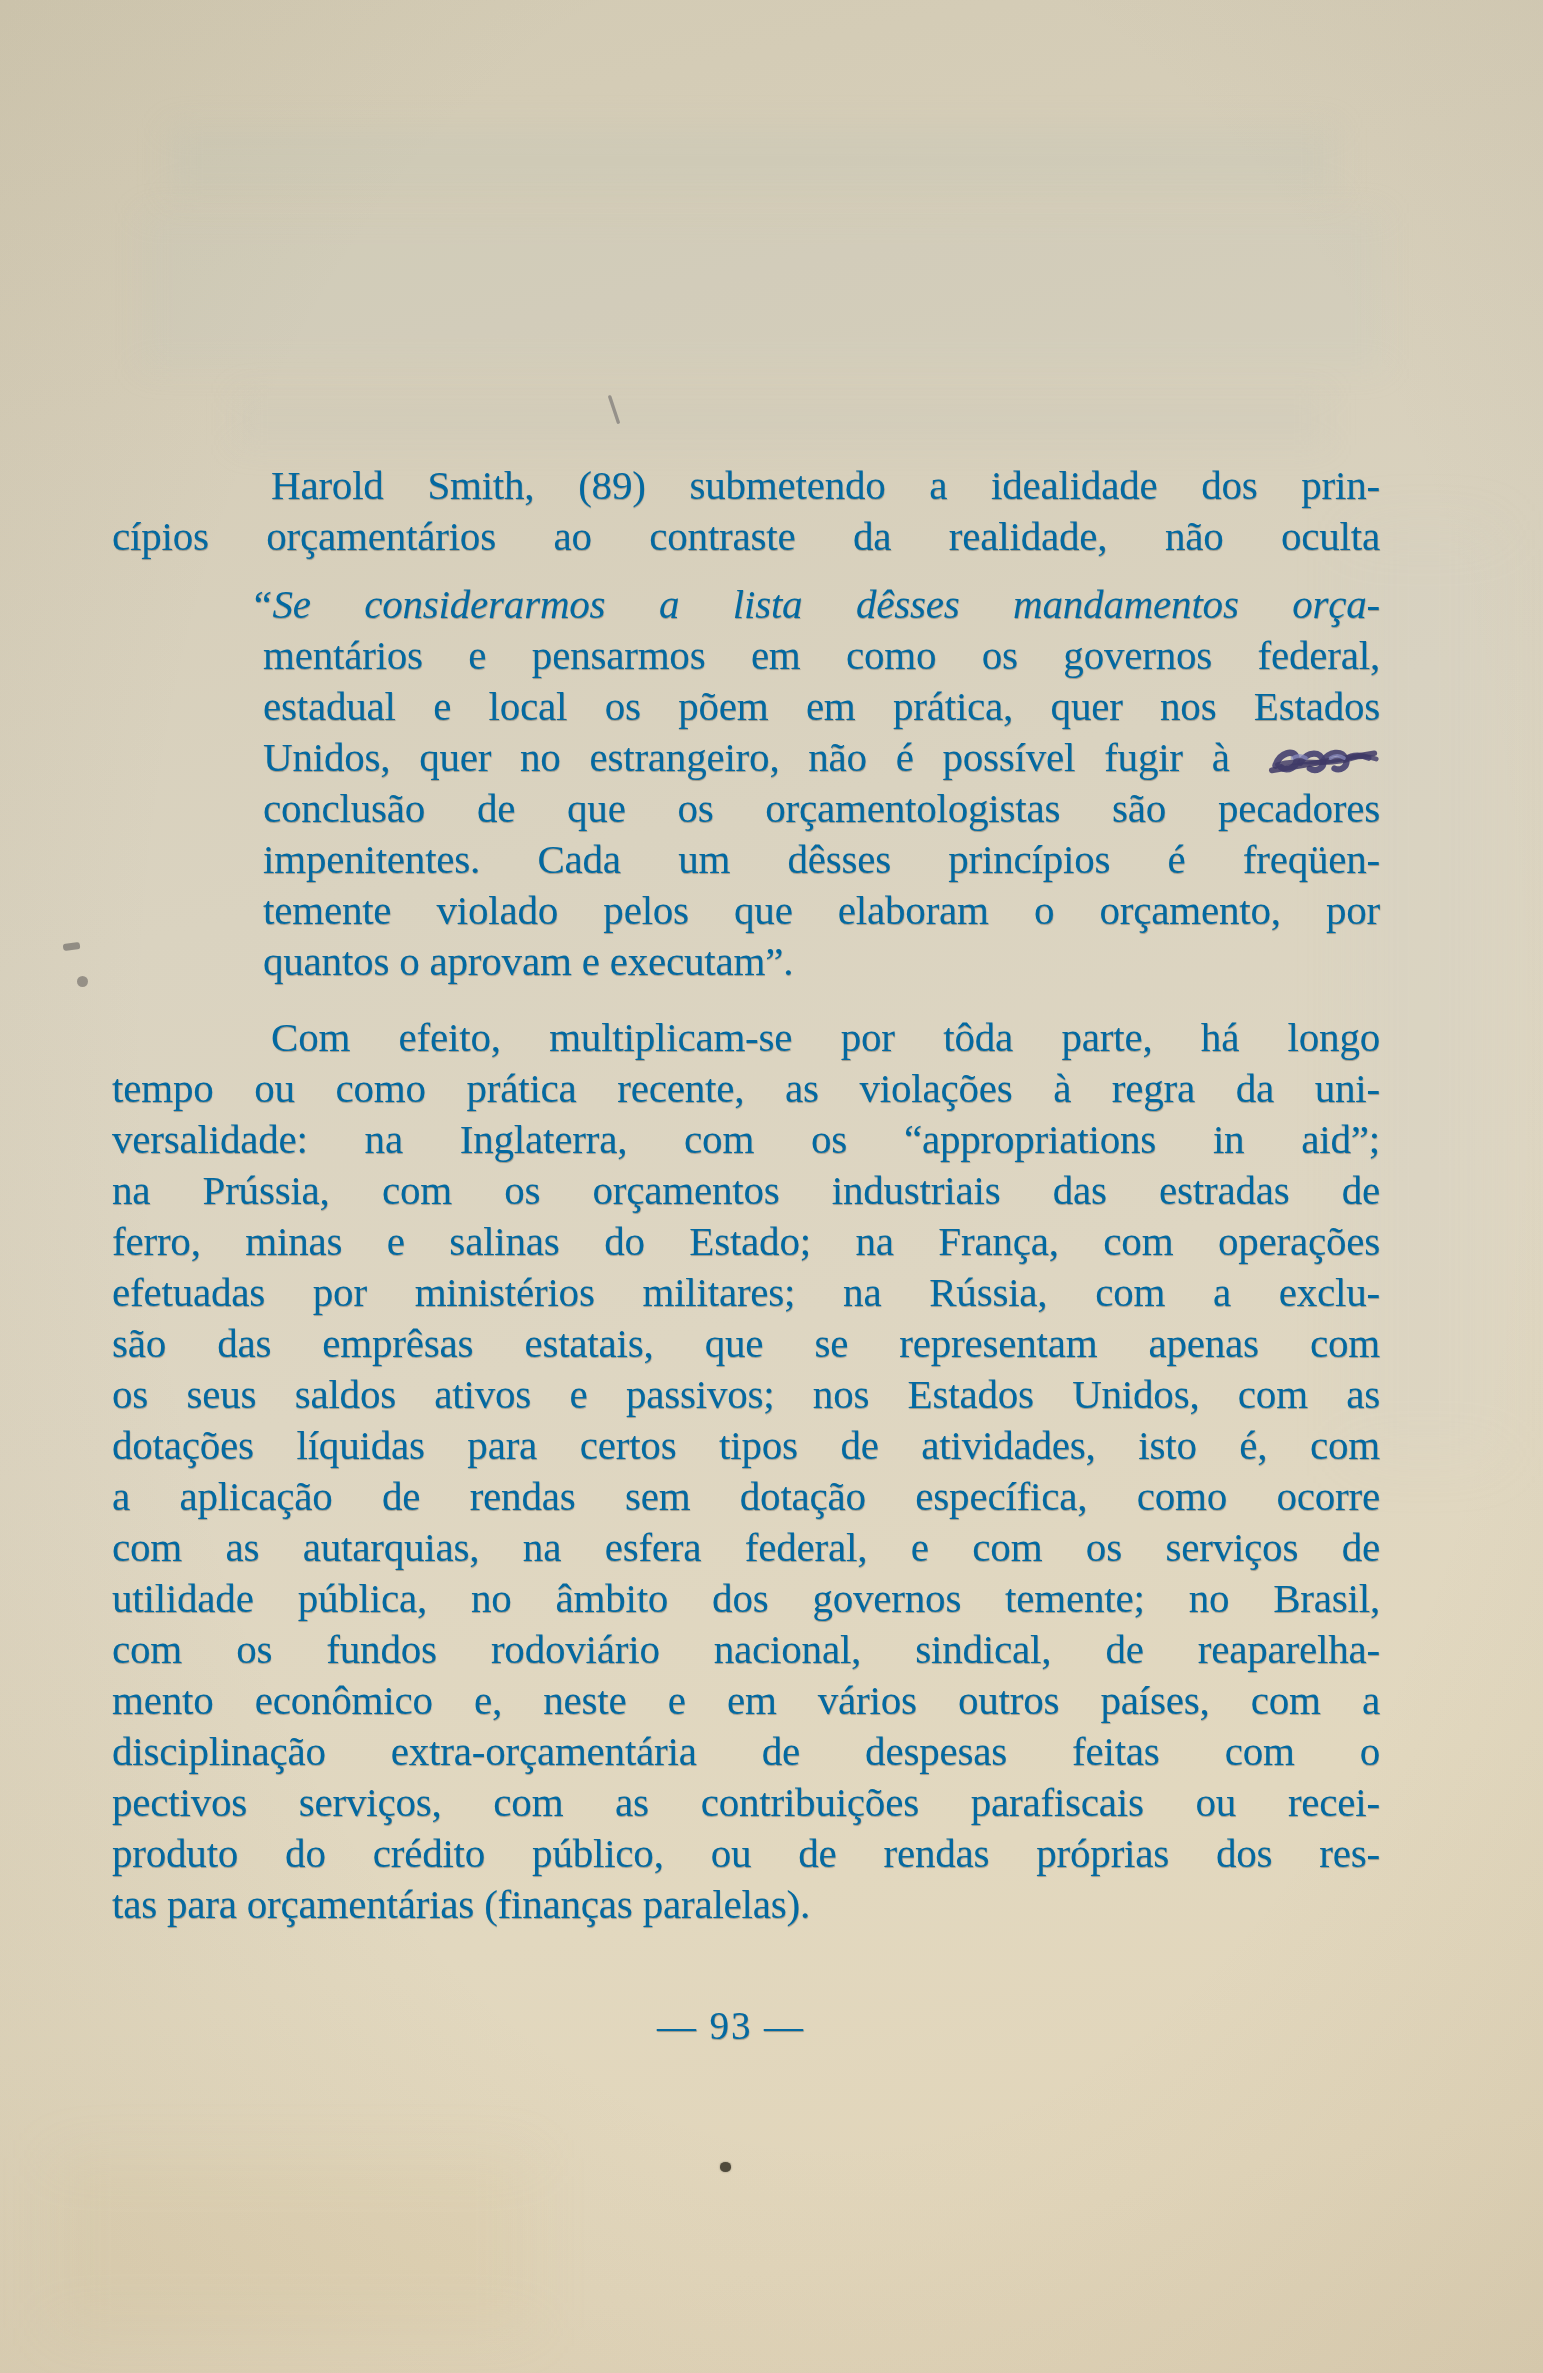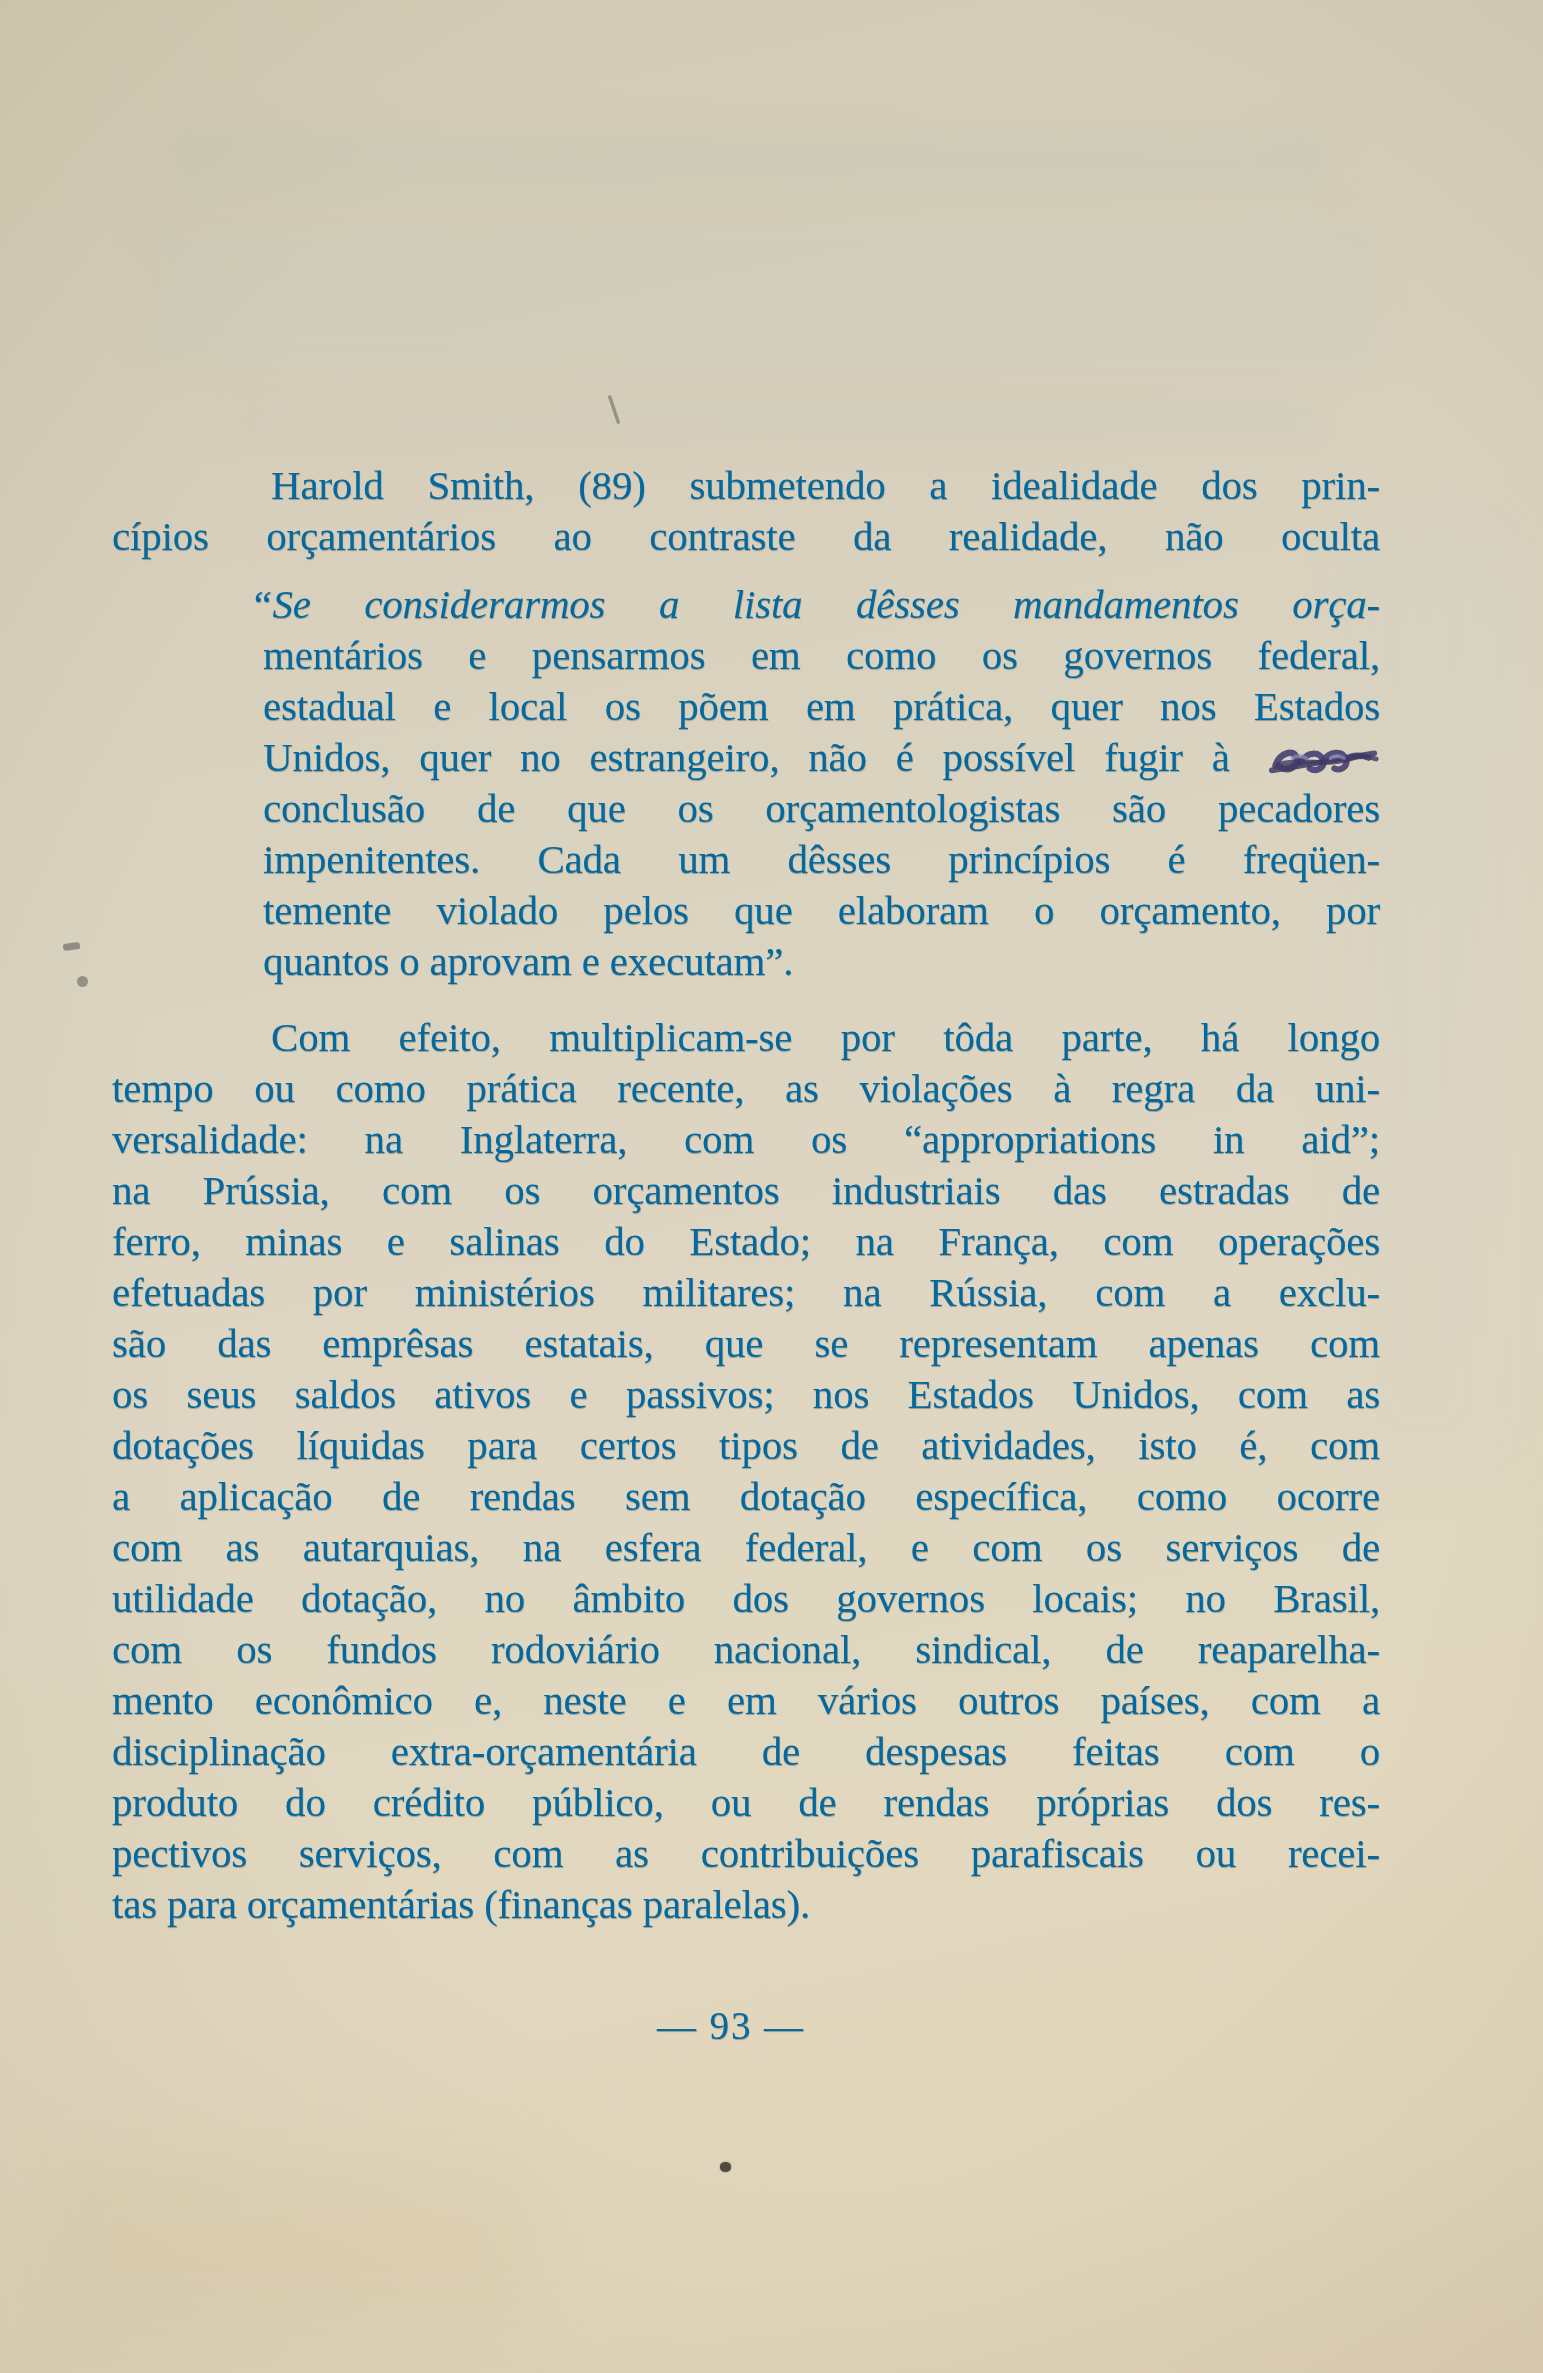--- a/index.html
+++ b/index.html
@@ -134,26 +134,26 @@
     <div class="line">tempo ou como prática recente, as violações à regra da uni-</div>
     <div class="line">versalidade: na Inglaterra, com os “appropriations in aid”;</div>
     <div class="line">na Prússia, com os orçamentos industriais das estradas de</div>
     <div class="line">ferro, minas e salinas do Estado; na França, com operações</div>
     <div class="line">efetuadas por ministérios militares; na Rússia, com a exclu-</div>
     <div class="line">são das emprêsas estatais, que se representam apenas com</div>
     <div class="line">os seus saldos ativos e passivos; nos Estados Unidos, com as</div>
     <div class="line">dotações líquidas para certos tipos de atividades, isto é, com</div>
     <div class="line">a aplicação de rendas sem dotação específica, como ocorre</div>
     <div class="line">com as autarquias, na esfera federal, e com os serviços de</div>
-    <div class="line">utilidade dotação, no âmbito dos governos locais; no Brasil,</div>
+    <div class="line">utilidade pública, no âmbito dos governos temente; no Brasil,</div>
     <div class="line">com os fundos rodoviário nacional, sindical, de reaparelha-</div>
     <div class="line">mento econômico e, neste e em vários outros países, com a</div>
     <div class="line">disciplinação extra-orçamentária de despesas feitas com o</div>
+    <div class="line">pectivos serviços, com as contribuições parafiscais ou recei-</div>
     <div class="line">produto do crédito público, ou de rendas próprias dos res-</div>
-    <div class="line">pectivos serviços, com as contribuições parafiscais ou recei-</div>
     <div class="line lastline">tas para orçamentárias (finanças paralelas).</div>
   </div>
 
   <div class="pagenum">— 93 —</div>
 
 </div>
 
 <span class="mark backslash">
   <svg width="15" height="30" viewBox="0 0 16 32" xmlns="http://www.w3.org/2000/svg">
     <line x1="3" y1="2" x2="12" y2="29" stroke="#8f8b85" stroke-width="3.6" stroke-linecap="round" opacity="0.9"></line>

